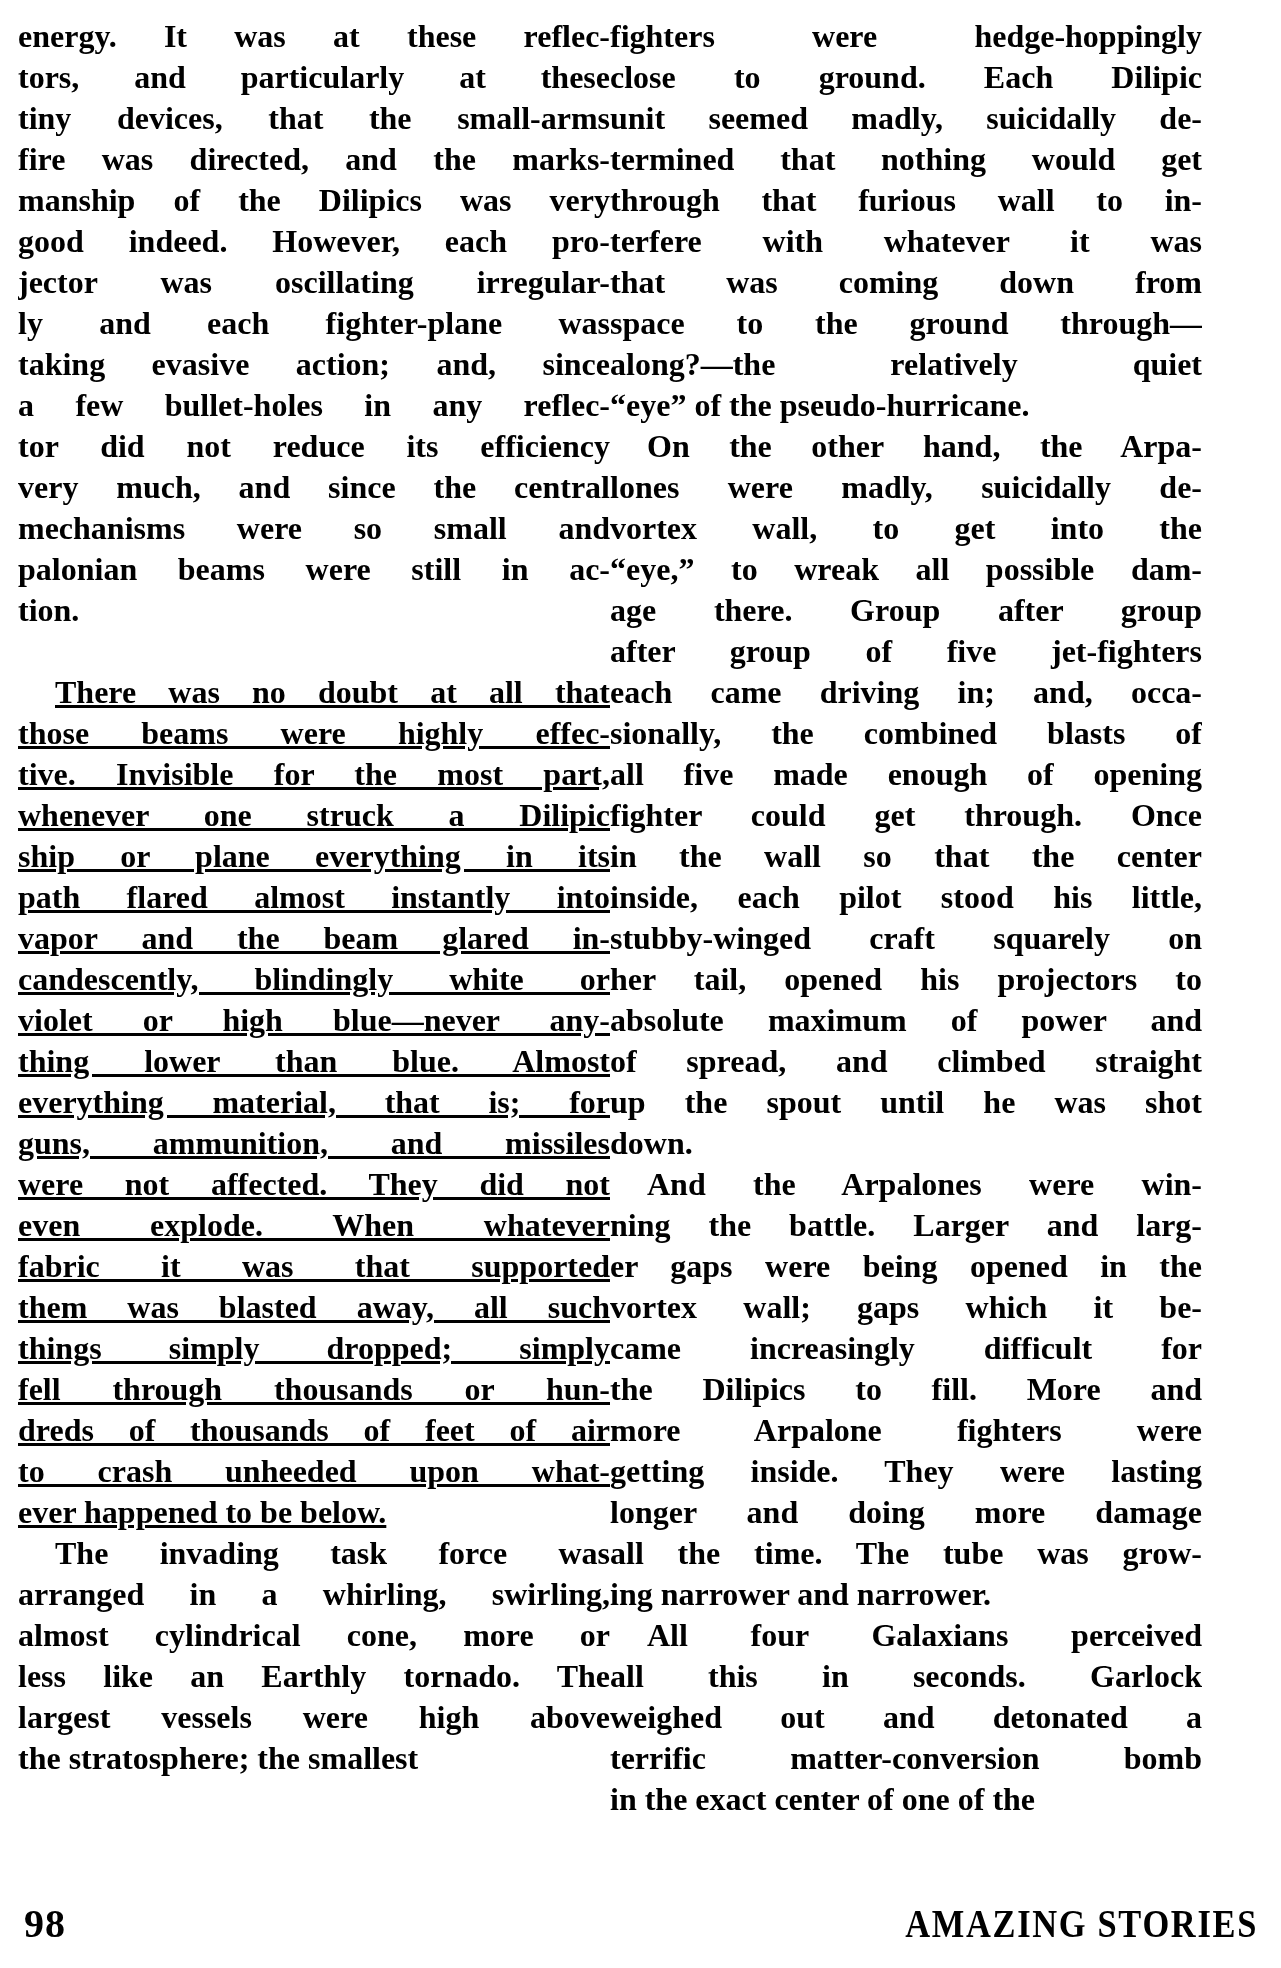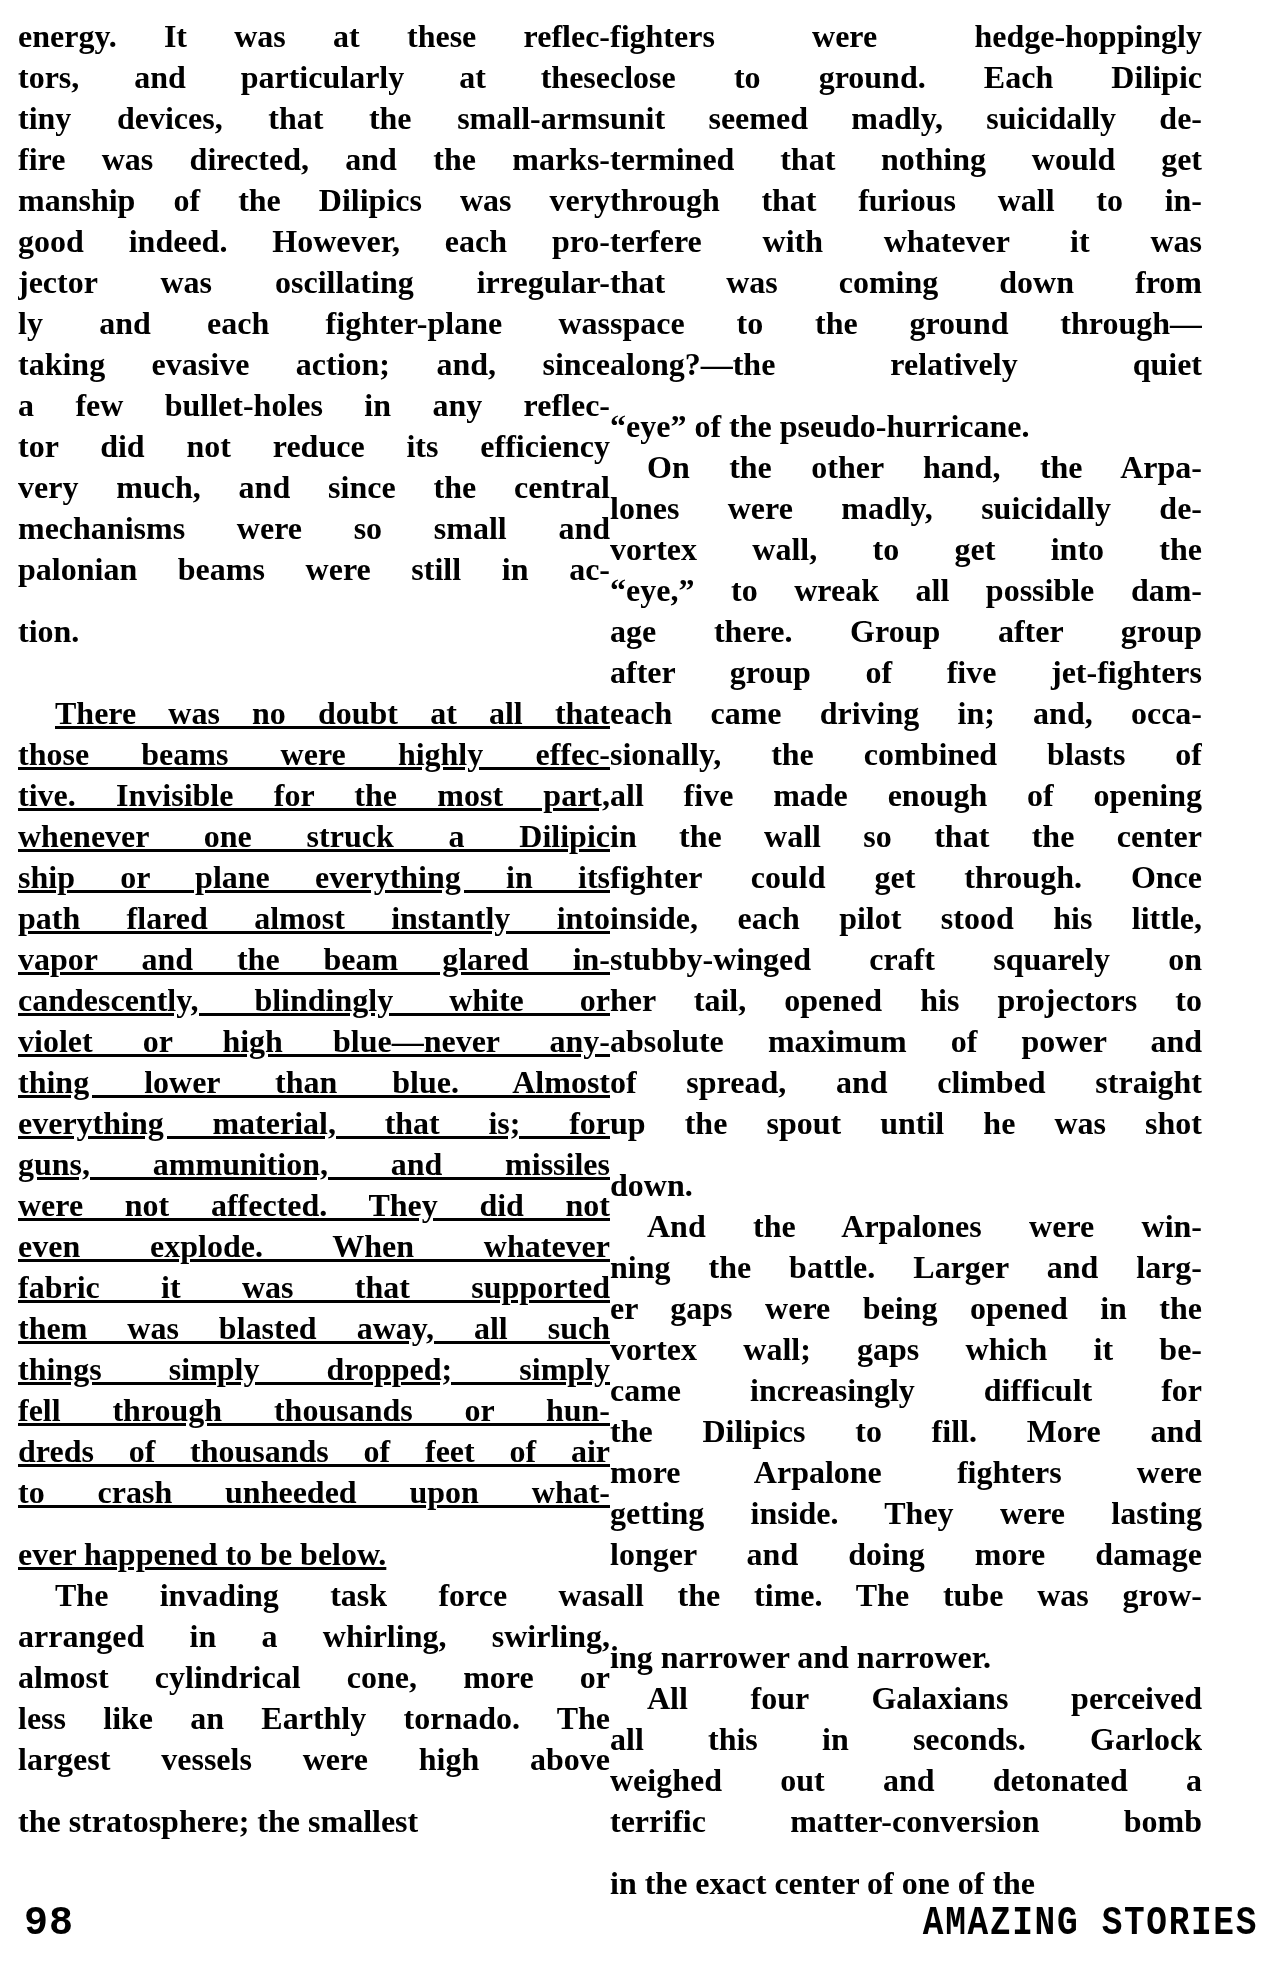--- a/index.html
+++ b/index.html
@@ -28,31 +28,31 @@
     overflow: hidden;
   }
   .para { margin: 0; }
   .para.gap { margin-top: 41px; text-decoration: underline; }
   .line {
     text-align: justify;
     text-align-last: justify;
     white-space: normal;
     height: 41px;
   }
-  .line.last { text-align-last: left; margin-top: 21px; }
+  .line.last { text-align-last: left; }
   .line.first-indent { text-indent: 37px; }
   .footer {
     position: absolute;
     left: 0; right: 0;
     top: 1903px;
     padding: 0 23px 0 24px;
     display: flex;
     justify-content: space-between;
     align-items: baseline;
-    font-family: Liberation Mono, monospace;
+    font-family: Liberation Serif, serif;
     font-weight: 700;
   }
   .page-number {
     font-size: 40px;
     letter-spacing: 1px;
   }
   .magazine-title {
     display: inline-block;
     font-size: 41px;
     letter-spacing: 2px;
@@ -132,22 +132,22 @@
         <div class="para">
           <div class="line first-indent">On the other hand, the Arpa-</div>
           <div class="line">lones were madly, suicidally de-</div>
           <div class="line">vortex wall, to get into the</div>
           <div class="line">“eye,” to wreak all possible dam-</div>
           <div class="line">age there. Group after group</div>
           <div class="line">after group of five jet-fighters</div>
           <div class="line">each came driving in; and, occa-</div>
           <div class="line">sionally, the combined blasts of</div>
           <div class="line">all five made enough of opening</div>
+          <div class="line">fighter could get through. Once</div>
           <div class="line">in the wall so that the center</div>
-          <div class="line">fighter could get through. Once</div>
           <div class="line">inside, each pilot stood his little,</div>
           <div class="line">stubby-winged craft squarely on</div>
           <div class="line">her tail, opened his projectors to</div>
           <div class="line">absolute maximum of power and</div>
           <div class="line">of spread, and climbed straight</div>
           <div class="line">up the spout until he was shot</div>
           <div class="line last">down.</div>
         </div>
         <div class="para">
           <div class="line first-indent">And the Arpalones were win-</div>

